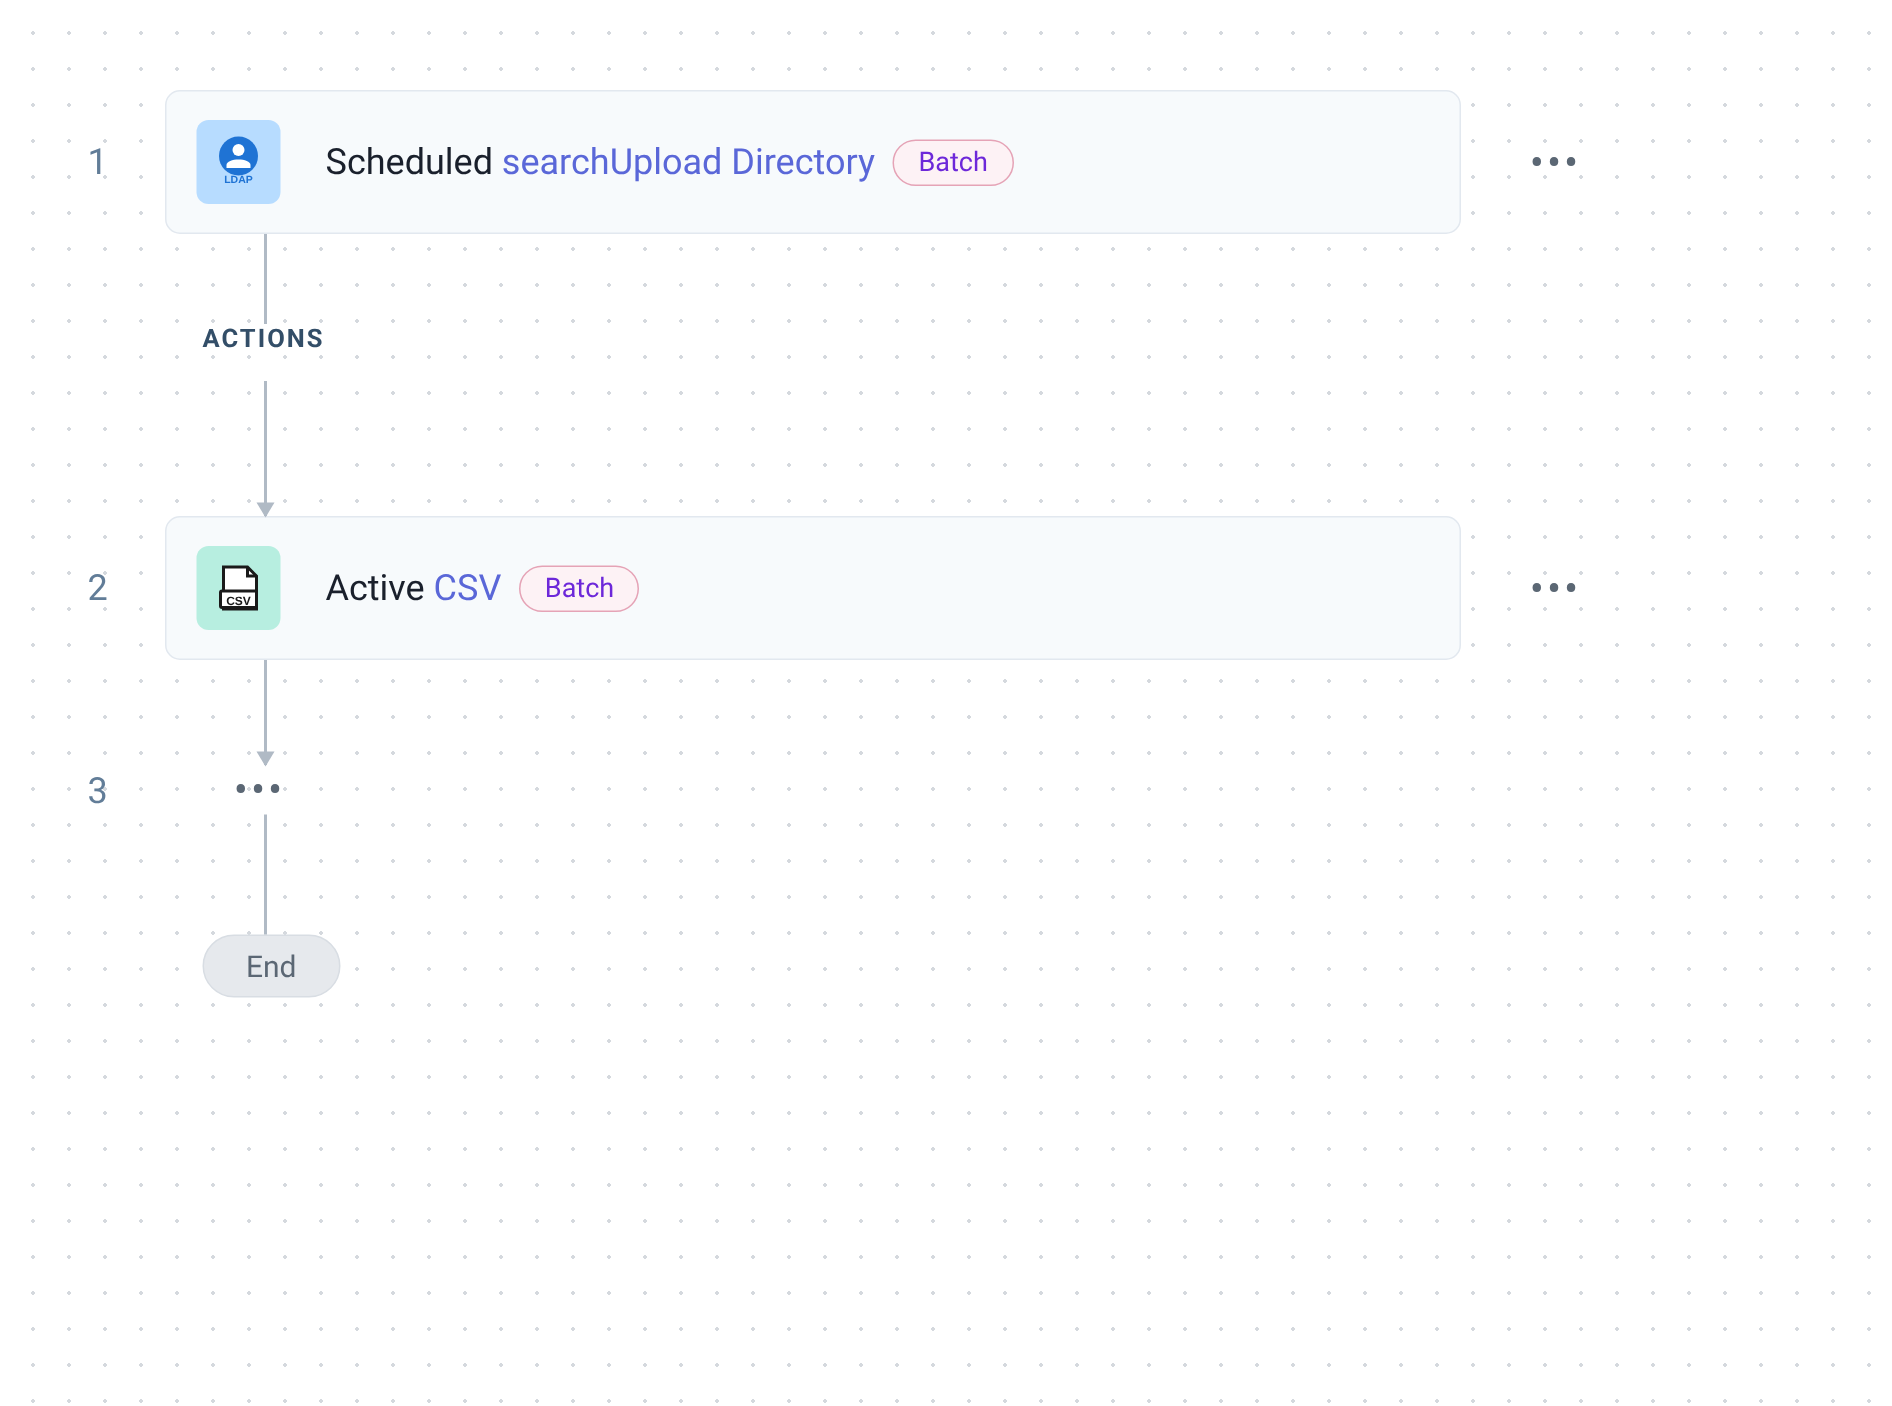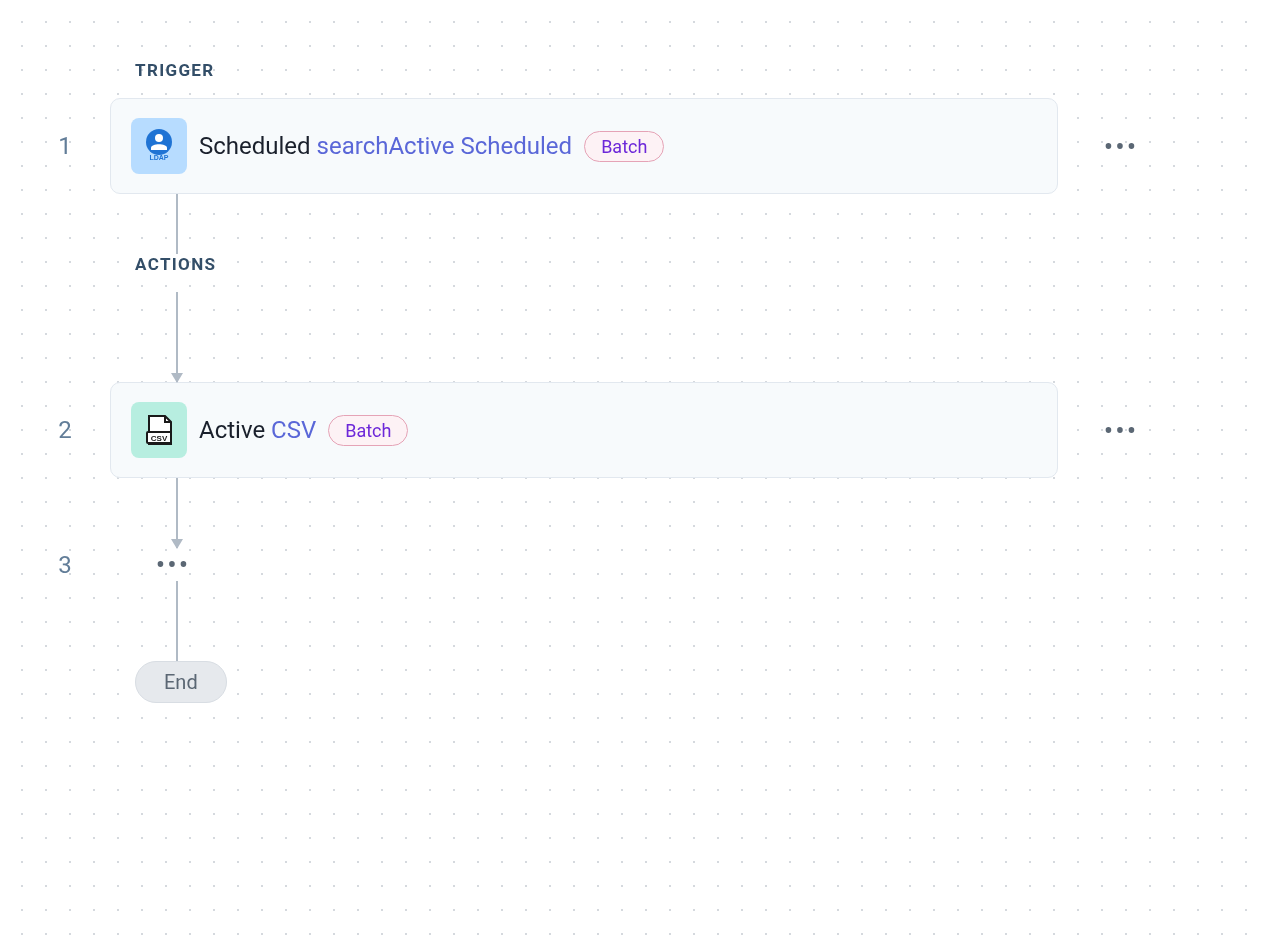--- a/index.html
+++ b/index.html
@@ -40,29 +40,29 @@
     width: 90px;
     text-align: center;
     font-size: 24px;
     color: #627d98;
     font-weight: 400;
     flex-shrink: 0;
   }
 
   .card {
     flex: 0 0 auto;
-    width: 948px;
+    width: 864px;
     background: #f7fafc;
     border: 1px solid #e2e8ef;
     border-radius: 10px;
     display: flex;
     align-items: center;
     padding: 16px 20px;
     min-height: 96px;
-    gap: 12px;
+    gap: 30px;
   }
 
   .icon-tile {
     width: 56px;
     height: 56px;
     border-radius: 8px;
     display: flex;
     align-items: center;
     justify-content: center;
     flex-shrink: 0;
@@ -154,38 +154,37 @@
 
   
   svg { display: block; }
 </style>
 </head>
 <body>
 
 <div class="canvas">
 
   
-  <div class="section-label">TRIGGER</div>
 
   
   <div class="row">
     <div class="step-number">1</div>
     <div class="card">
       <div class="icon-tile ldap">
         <svg width="40" height="40" viewBox="0 0 40 40">
           <circle cx="20" cy="16" r="13" fill="#1f73d4"></circle>
           <circle cx="20" cy="12" r="4" fill="#ffffff"></circle>
           <path d="M12 22 C12 17 28 17 28 22 L28 24 L12 24 Z" fill="#ffffff"></path>
           <text x="20" y="34" font-size="7" font-weight="700" fill="#1f73d4" text-anchor="middle" font-family="Arial">LDAP</text>
         </svg>
       </div>
       <div class="card-text">
         <span>Scheduled </span>
         <span class="link-text">search</span>
-        <span class="link-text">Active Scheduled</span>
+        <span class="link-text">Upload Directory</span>
         <span class="badge batch">Batch</span>
       </div>
     </div>
     <div class="dots-btn"></div>
   </div>
 
   
   <div class="connector to-actions">
     <div class="connector-line" style="height:60px;"></div>
   </div>

